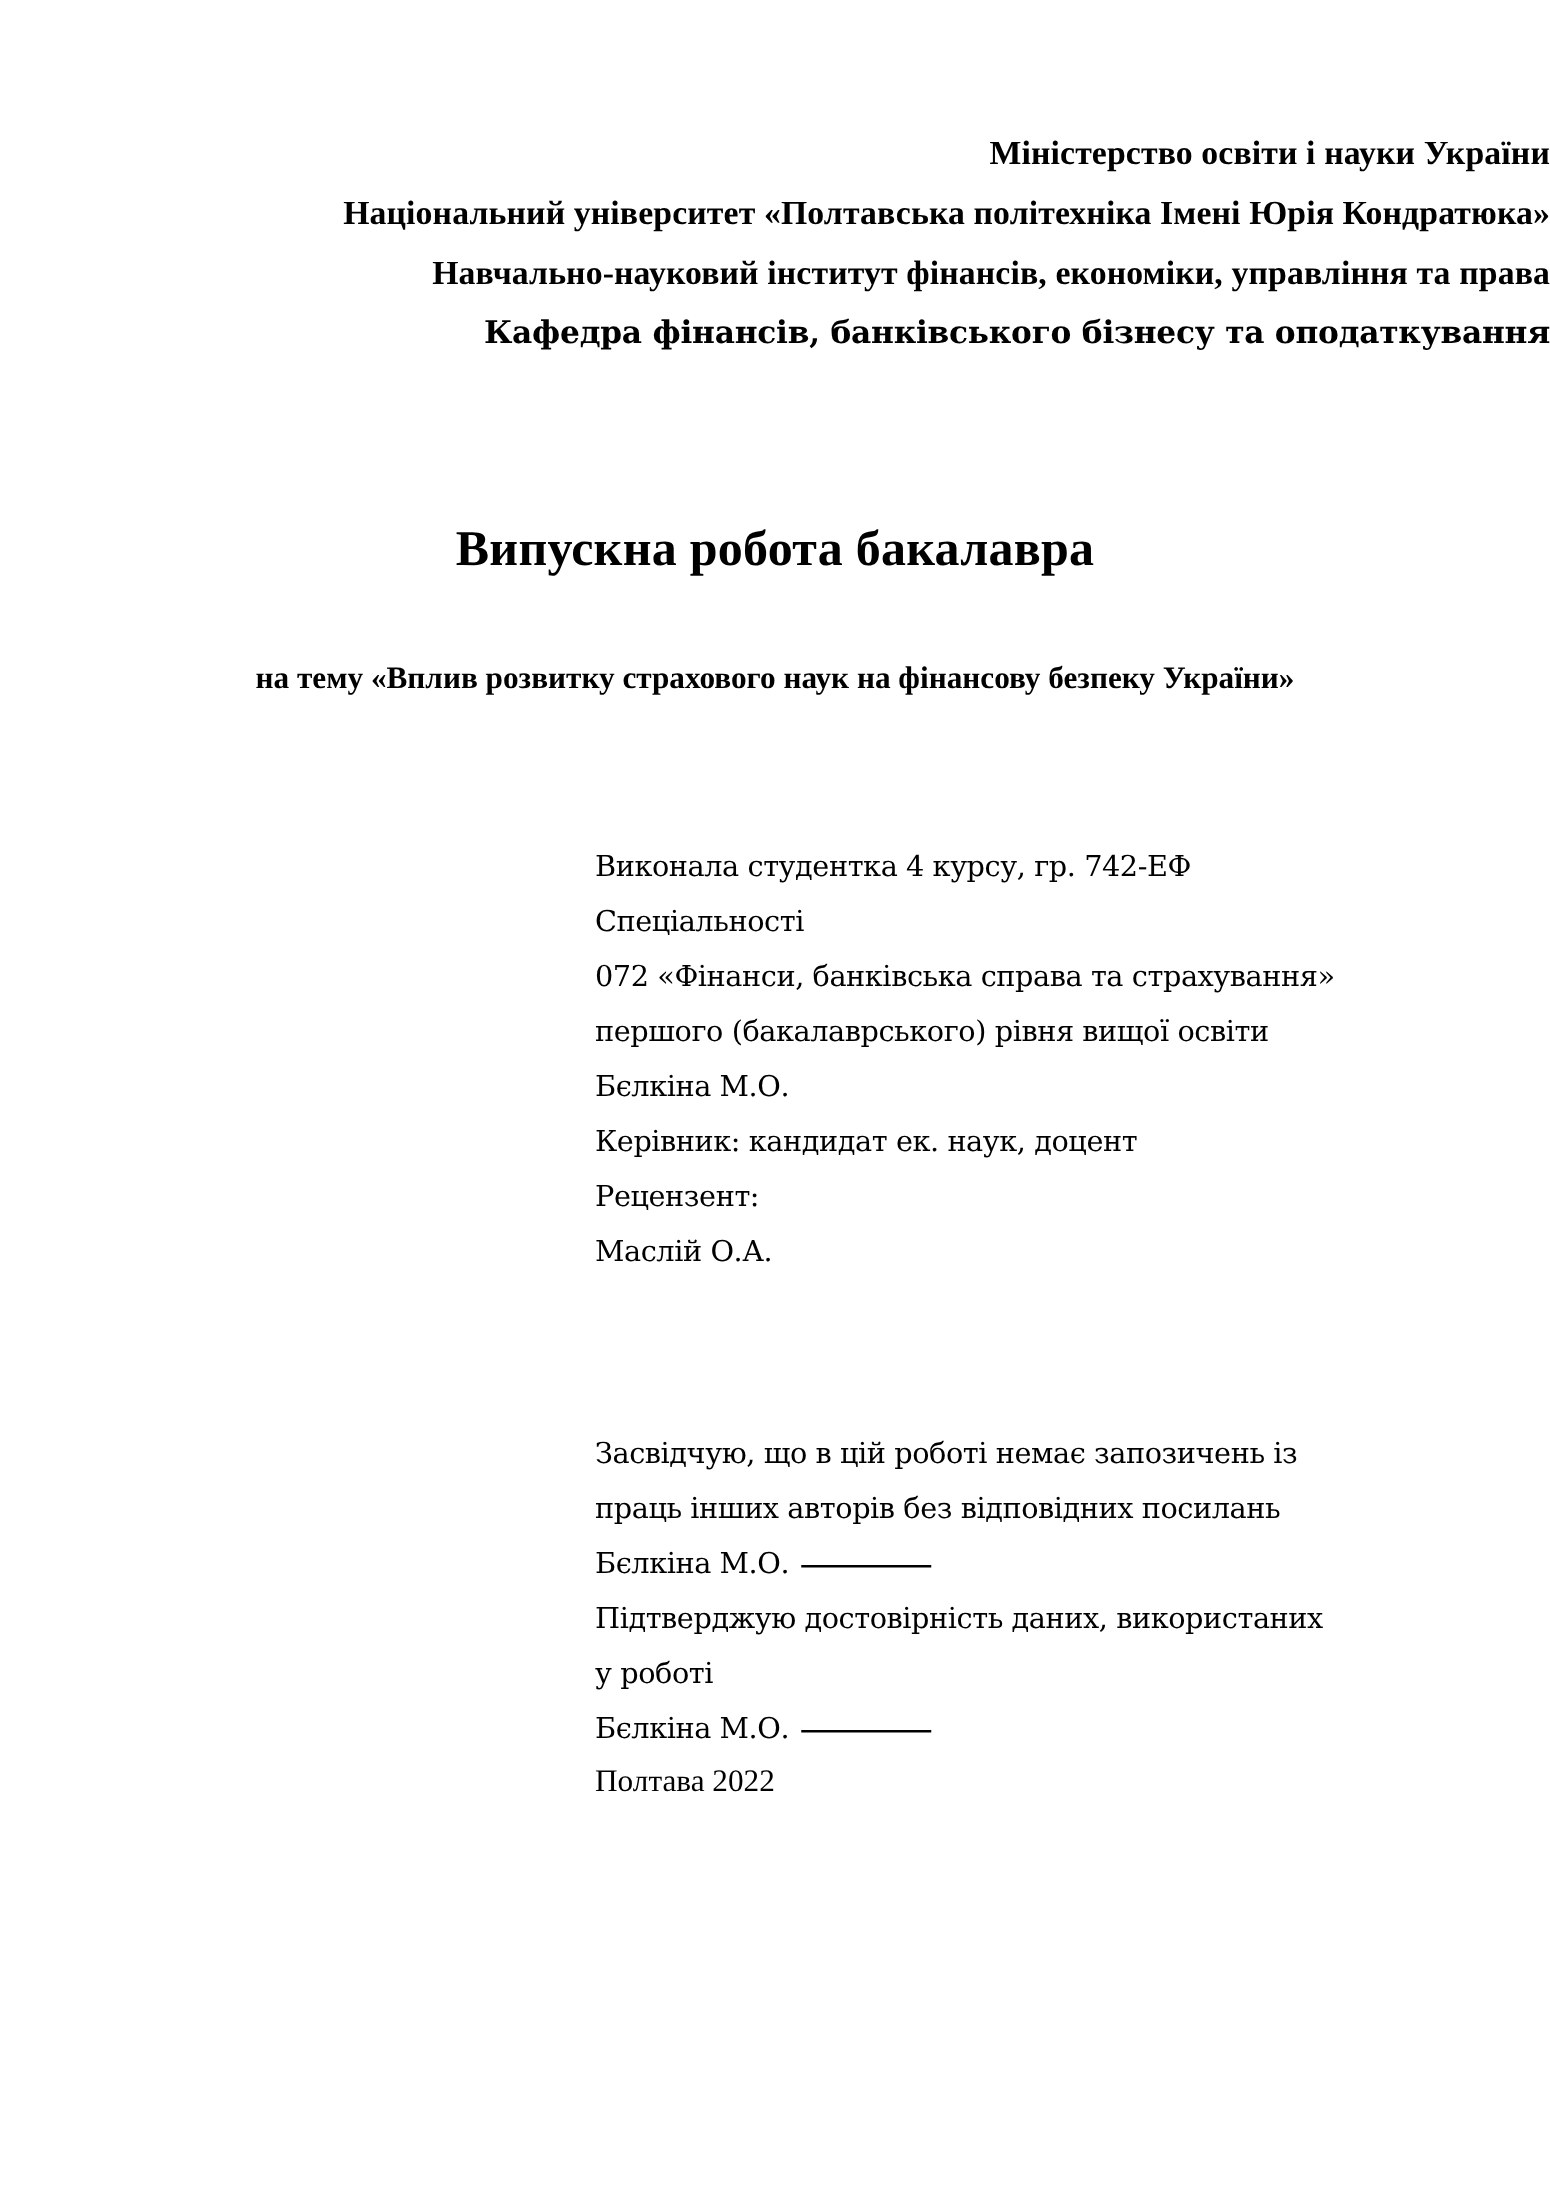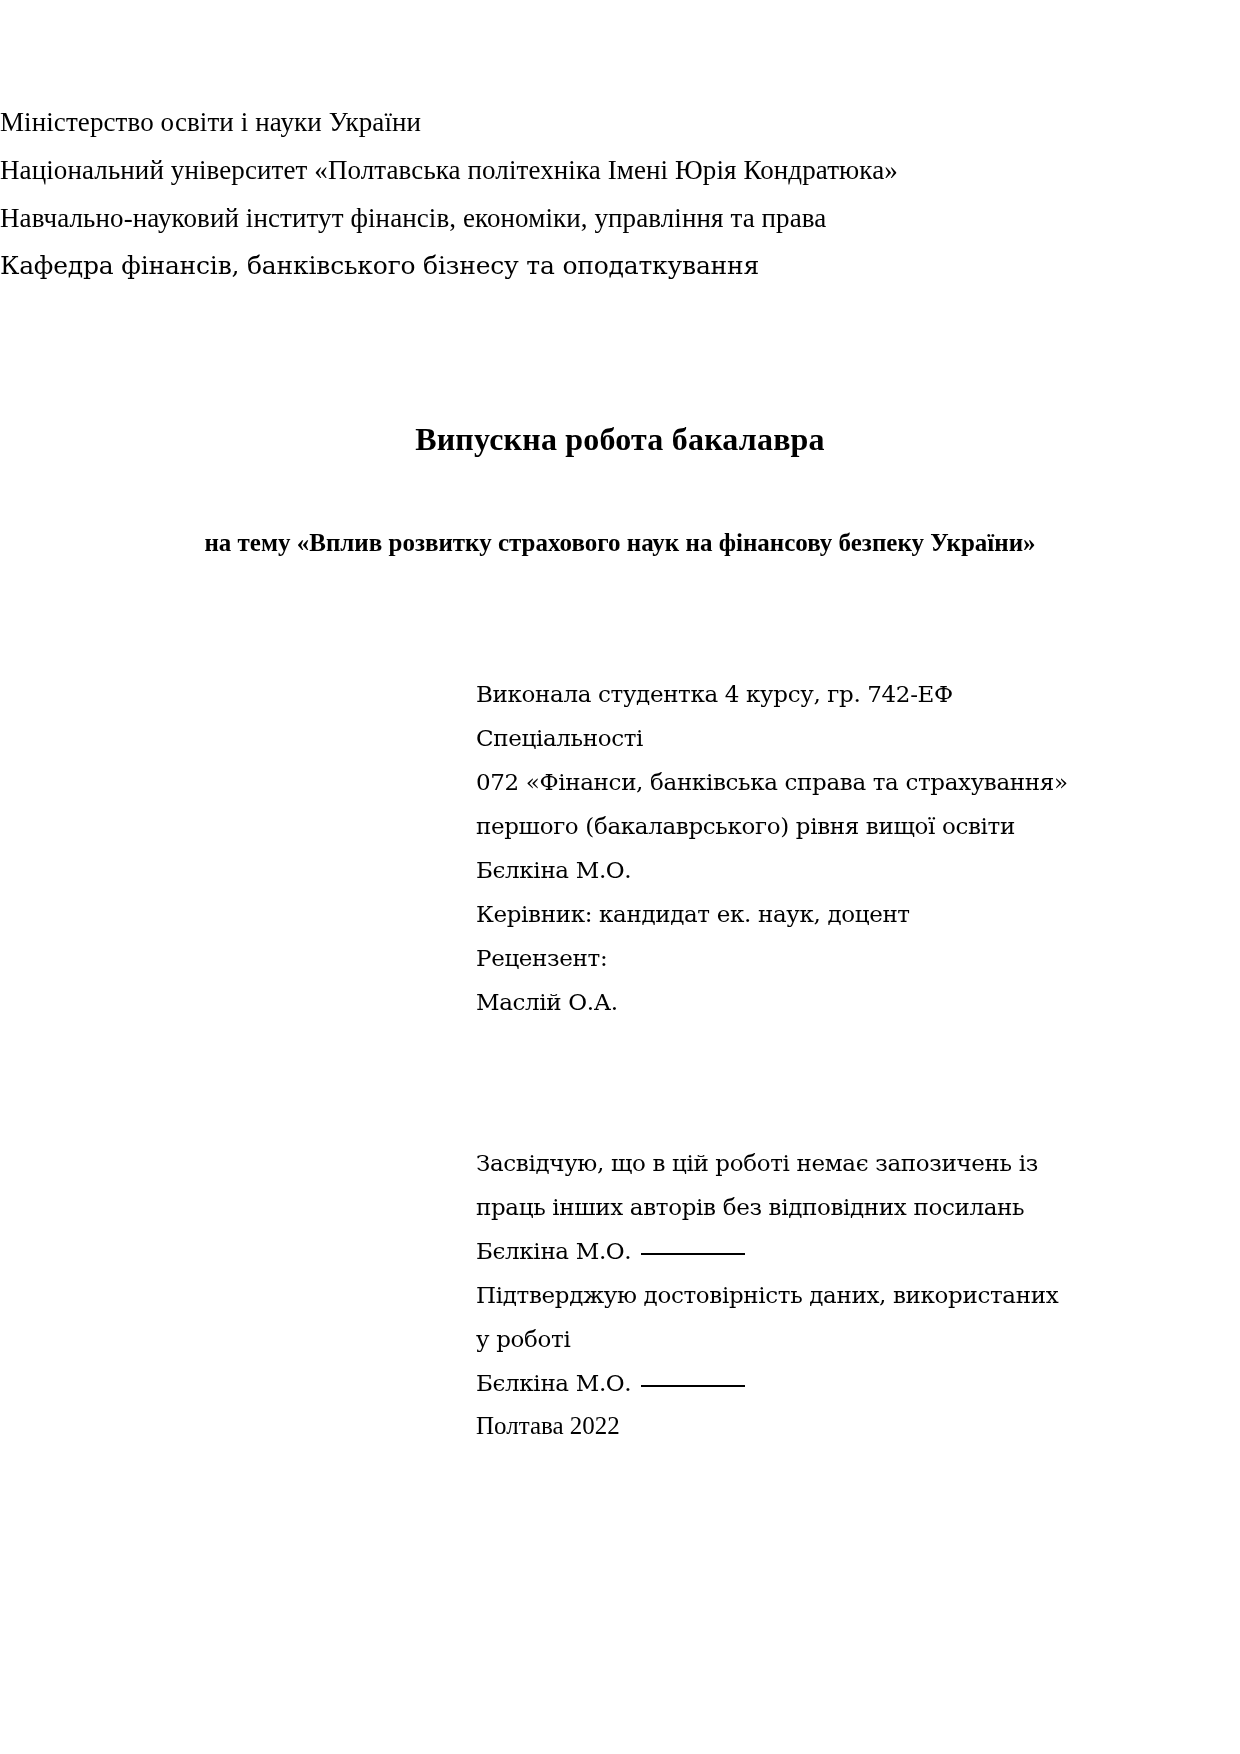--- a/index.html
+++ b/index.html
@@ -26,21 +26,22 @@
     padding: 0;
     overflow: hidden;
   }
 
   
   .institution-header {
     position: absolute;
     left: 0;
     right: 0;
     top: 98px;
-    text-align: left;
+    text-align: right;
+    font-weight: bold;
   }
   .institution-line {
     font-size: 27px;
     line-height: 48px;
     letter-spacing: 0.1px;
     white-space: nowrap;
   }
   .institution-line.alt-font {
     font-family: "DejaVu Serif", "Liberation Serif", serif;
     font-size: 25px;
@@ -48,21 +49,21 @@
   }
 
   
   .doc-title {
     position: absolute;
     left: 0;
     right: 0;
     top: 418px;
     text-align: center;
     font-weight: bold;
-    font-size: 32px;
+    font-size: 40px;
     line-height: 42px;
     letter-spacing: 0.2px;
   }
   .doc-subtitle {
     position: absolute;
     left: 0;
     right: 0;
     top: 522px;
     text-align: center;
     font-weight: bold;

